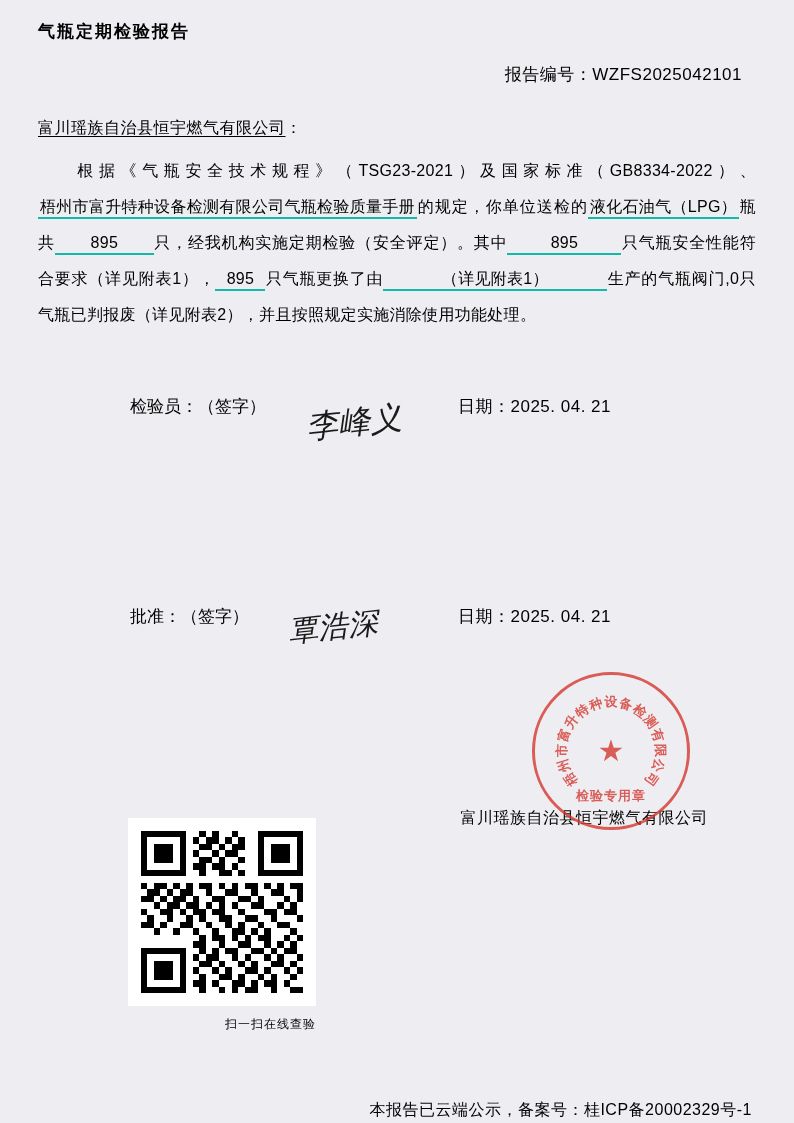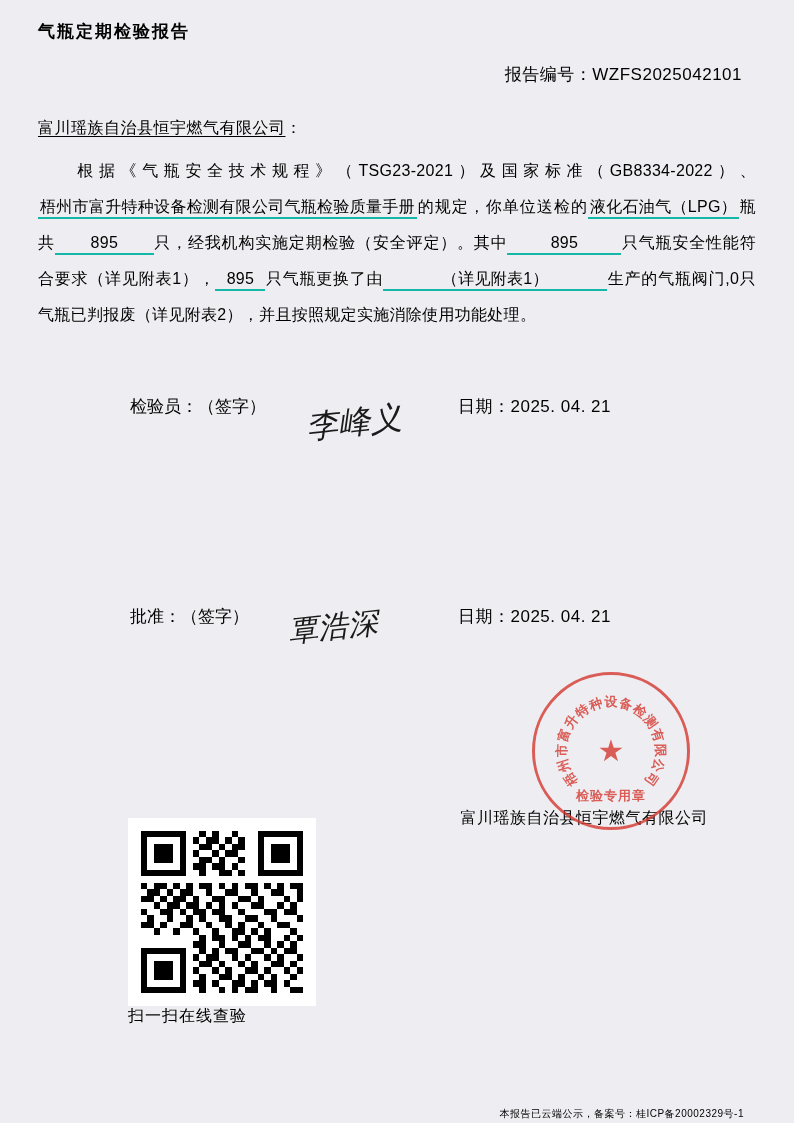--- a/index.html
+++ b/index.html
@@ -159,31 +159,31 @@
     width: 188px;
   }
   .qr {
     width: 188px;
     height: 188px;
     background: #fff;
     padding: 0;
     box-sizing: border-box;
   }
   .qr-caption {
-    text-align: left;
+    text-align: right;
+    font-size: 12px;
+    margin-top: 10px;
+    letter-spacing: 1px;
+  }
+
+  .footer {
+    position: absolute;
+    right: 42px;
+    bottom: 22px;
     font-size: 16px;
-    margin-top: 0;
-    letter-spacing: 1px;
-  }
-
-  .footer {
-    position: absolute;
-    right: 50px;
-    bottom: 22px;
-    font-size: 10px;
     letter-spacing: 0.5px;
   }
 </style>
 </head>
 <body>
 
 <div class="page">
 
   <div class="doc-title">气瓶定期检验报告</div>
 

